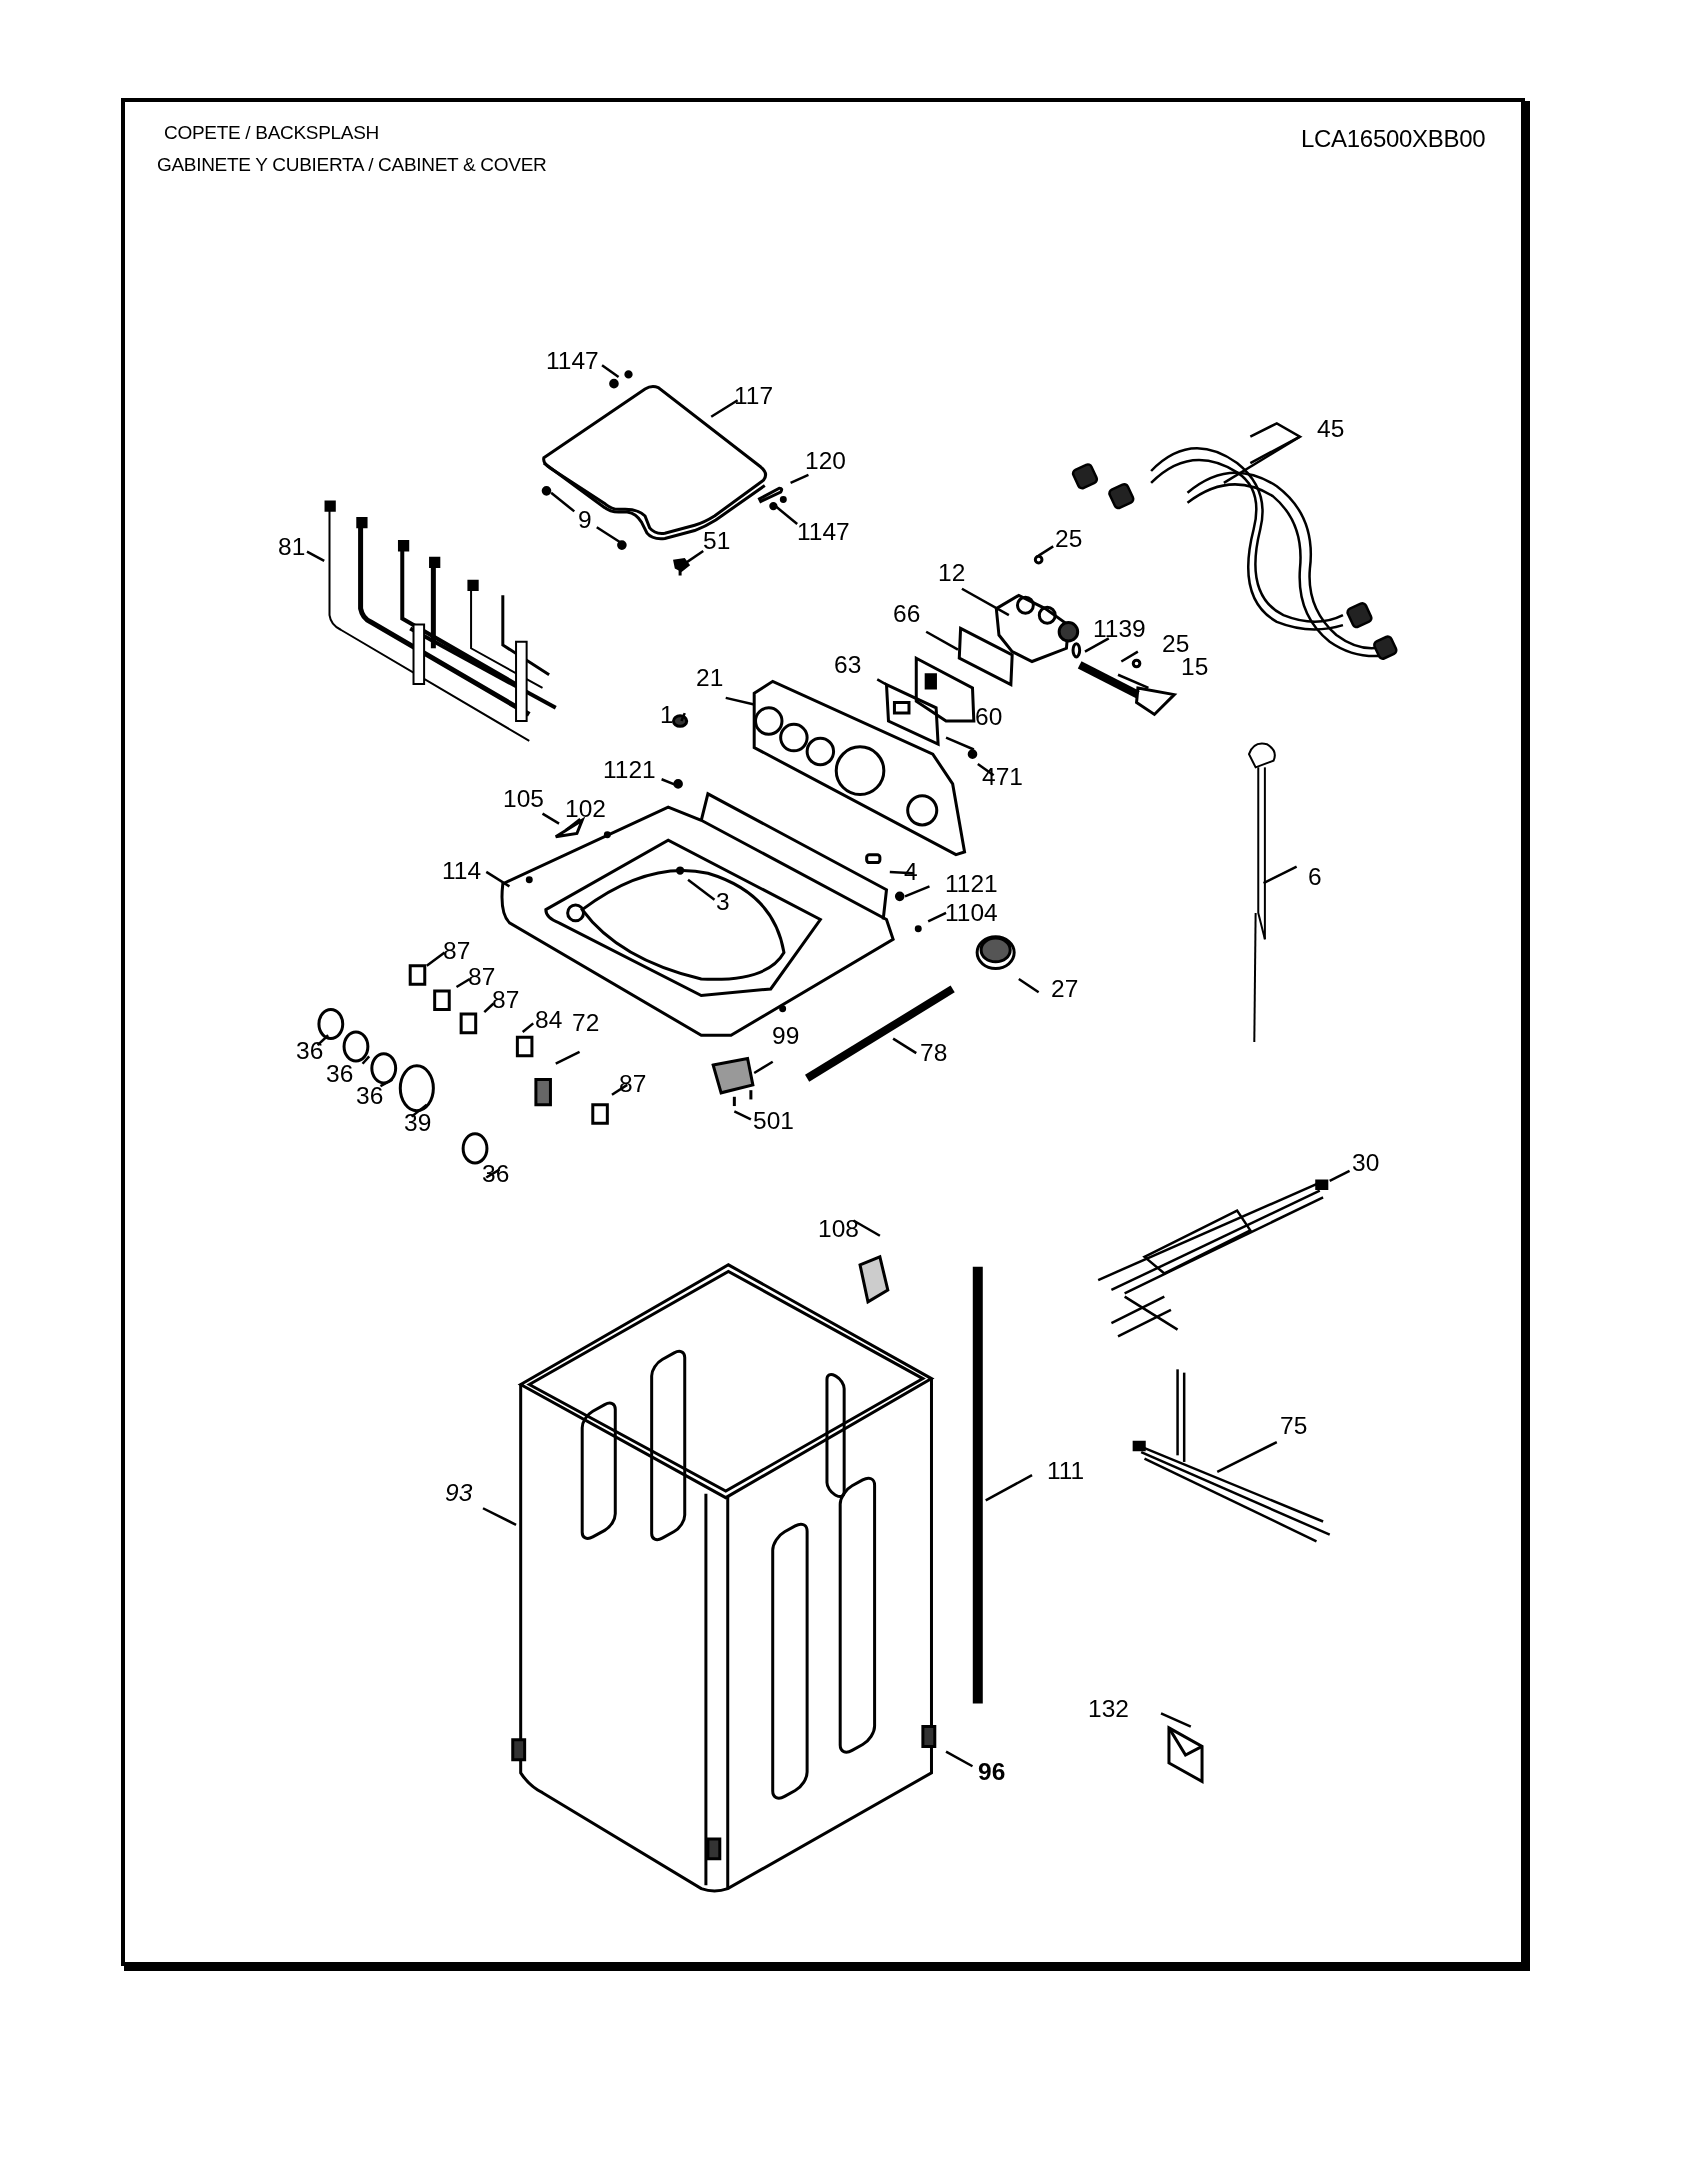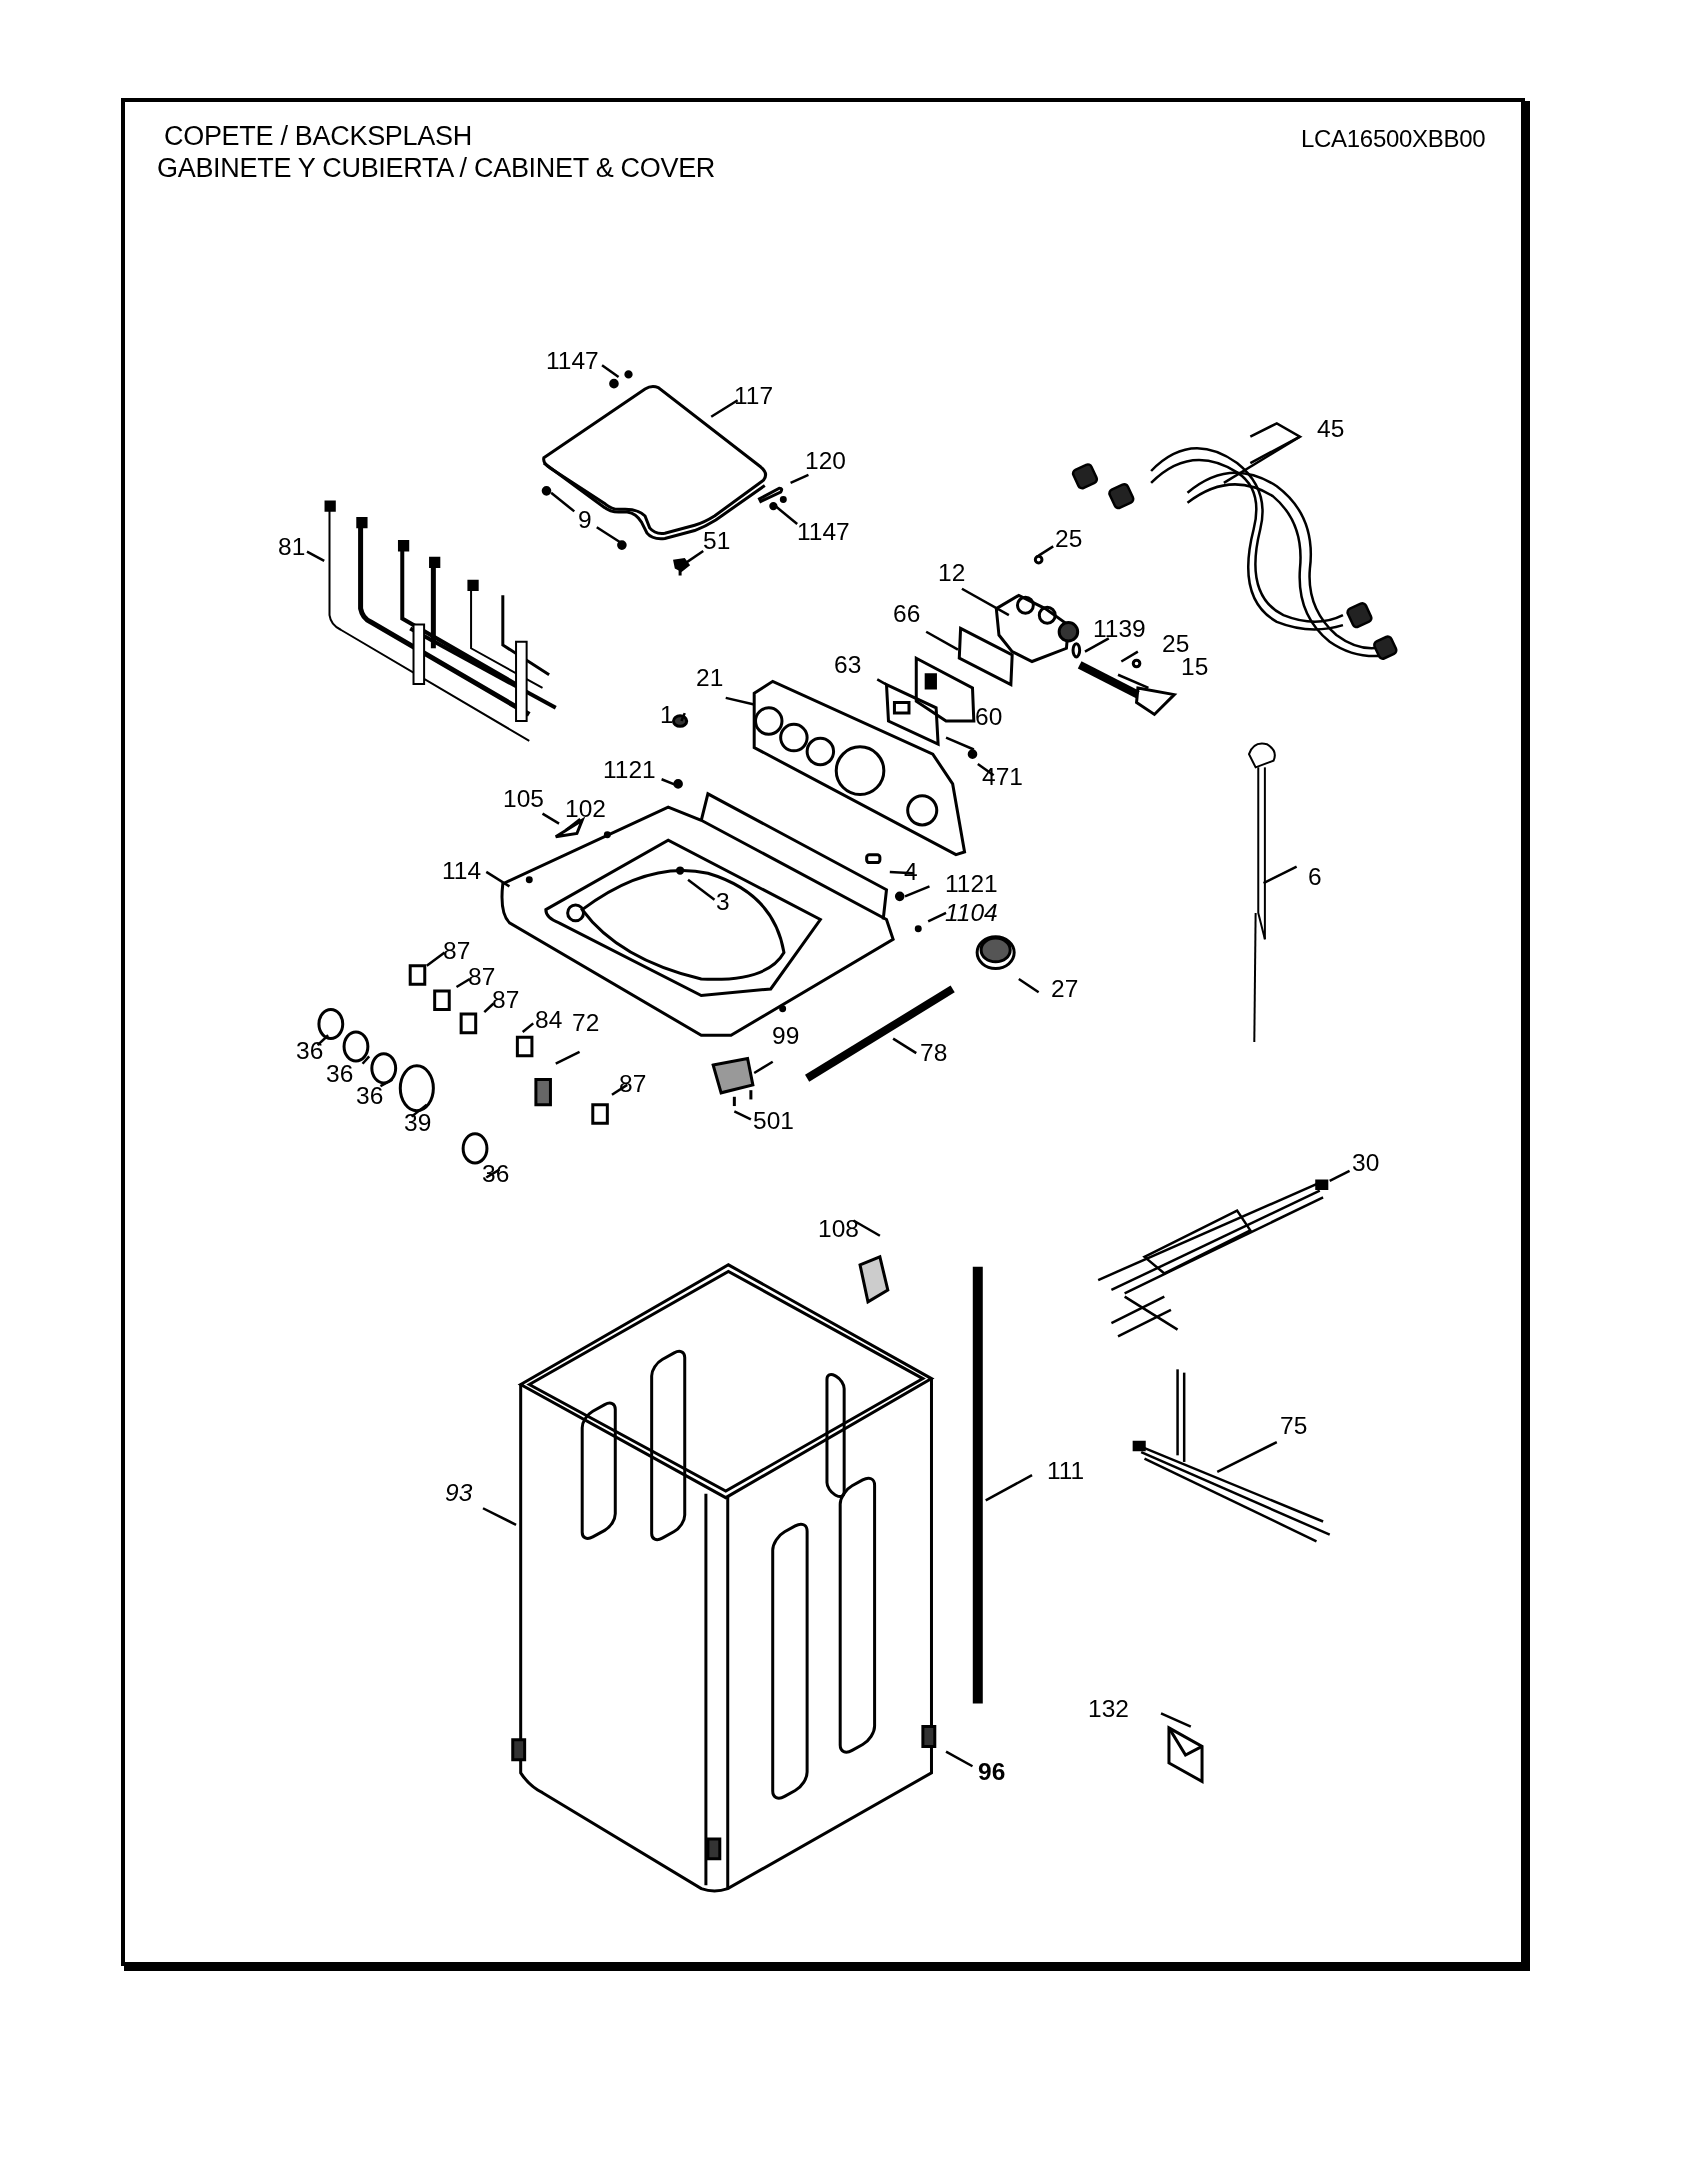--- a/index.html
+++ b/index.html
@@ -2,21 +2,21 @@
 <html style="font-size:10.6px"><head>
 <meta charset="utf-8">
 <style>
   html, body { margin:0; padding:0; background:#ffffff; }
   body { width:1687px; height:2183px; position:relative; overflow:hidden;
          font-family:"Liberation Sans", sans-serif; color:#000; }
   .frame { position:absolute; left:121px; top:98px; width:1404px; height:1868px;
            border:4.6px solid #000; box-sizing:border-box; }
   .frame-shadow-b { position:absolute; left:124px; top:1966px; width:1404px; height:5.3px; background:#000; }
   .frame-shadow-r { position:absolute; left:1525px; top:101px; width:5.3px; height:1870px; background:#000; }
-  .hdr { position:absolute; font-size:27px; line-height:1; letter-spacing:-0.3px; white-space:nowrap; }
+  .hdr { position:absolute; font-size:19px; line-height:1; letter-spacing:-0.3px; white-space:nowrap; }
   .lbl { position:absolute; font-size:24.5px; line-height:1; white-space:nowrap; }
   svg.art { position:absolute; left:0; top:0; width:1687px; height:2183px; }
   svg.art * { vector-effect:non-scaling-stroke; }
 </style>
 </head>
 <body>
 
 <div class="frame"></div>
 <div class="frame-shadow-b"></div>
 <div class="frame-shadow-r"></div>
@@ -311,21 +311,21 @@
 <div class="lbl" style="left:660px;top:703px;">1</div>
 <div class="lbl" style="left:603px;top:758px;">1121</div>
 <div class="lbl" style="left:982px;top:765px;">471</div>
 <div class="lbl" style="left:503px;top:787px;">105</div>
 <div class="lbl" style="left:565px;top:797px;">102</div>
 <div class="lbl" style="left:1308px;top:865px;">6</div>
 <div class="lbl" style="left:442px;top:859px;">114</div>
 <div class="lbl" style="left:904px;top:860px;">4</div>
 <div class="lbl" style="left:945px;top:872px;">1121</div>
 <div class="lbl" style="left:716px;top:890px;">3</div>
-<div class="lbl" style="left:945px;top:901px;font-style:italic;">1104</div>
+<div class="lbl" style="left:945px;top:901px;">1104</div>
 <div class="lbl" style="left:443px;top:939px;">87</div>
 <div class="lbl" style="left:468px;top:965px;">87</div>
 <div class="lbl" style="left:492px;top:988px;">87</div>
 <div class="lbl" style="left:1051px;top:977px;">27</div>
 <div class="lbl" style="left:535px;top:1008px;">84</div>
 <div class="lbl" style="left:296px;top:1039px;">36</div>
 <div class="lbl" style="left:572px;top:980px;margin-top:31px;">72</div>
 <div class="lbl" style="left:772px;top:1024px;">99</div>
 <div class="lbl" style="left:326px;top:1062px;">36</div>
 <div class="lbl" style="left:920px;top:1041px;">78</div>

